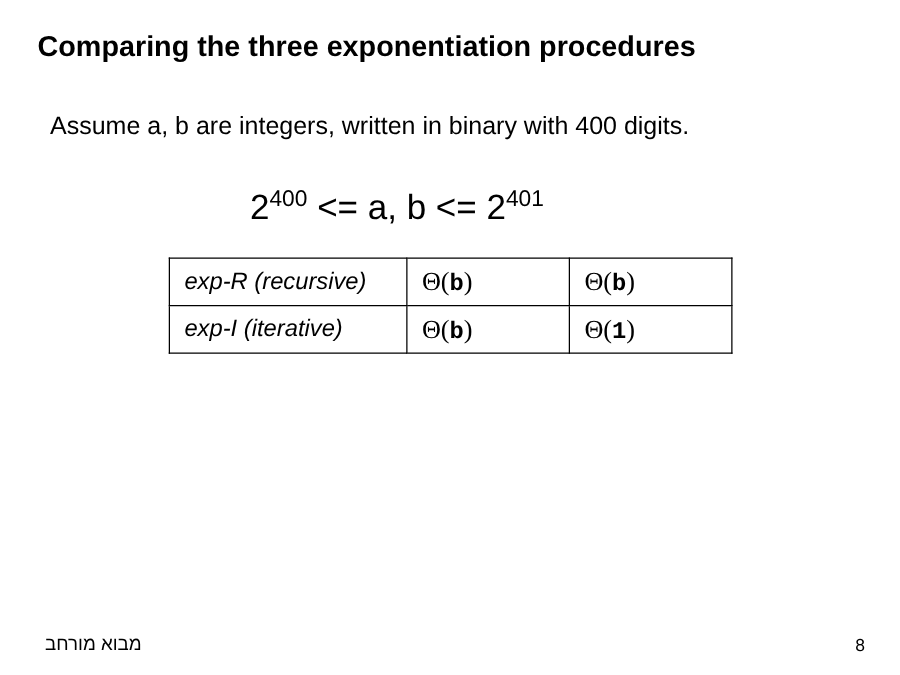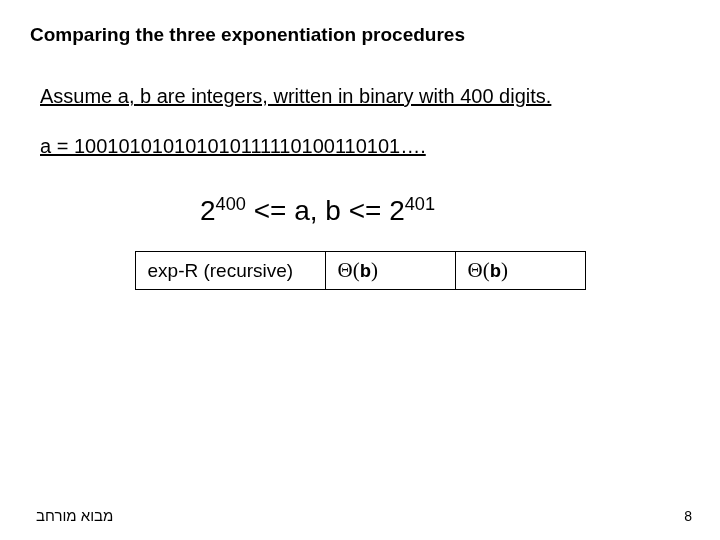--- a/index.html
+++ b/index.html
@@ -6,29 +6,28 @@
   body {
     width: 720px;
     height: 540px;
     background: #fff;
     font-family: Arial, Helvetica, sans-serif;
     color: #000;
     position: relative;
     padding: 24px 30px 0 30px;
   }
   .title {
-    font-size: 19px;
+    font-size: 23px;
     font-weight: bold;
     margin-bottom: 36px;
   }
   .body-text {
     font-size: 20px;
     line-height: 1.4;
     margin-left: 10px;
-    text-decoration: underline;
   }
   .assume { margin-bottom: 22px; }
   .ab-lines { margin-bottom: 34px; }
   .inequality {
     font-size: 28px;
     text-align: left;
     margin: 0 auto 24px auto;
     width: 320px;
   }
   sup { font-size: 0.65em; vertical-align: super; }
@@ -36,21 +35,21 @@
     border-collapse: collapse;
     margin: 0 auto 0 auto;
   }
   td, th {
     border: 1.5px solid #000;
     padding: 6px 12px;
     font-size: 19px;
     text-align: left;
     font-weight: normal;
   }
-  td.first { width: 190px; }
+  td.first { width: 190px; font-style: italic; }
   td.col { width: 130px; }
   .theta { font-family: 'Times New Roman', serif; font-size: 21px; }
   .tt { font-family: 'Courier New', monospace; font-weight: bold; font-size: 19px; }
   .footer-heb {
     position: absolute;
     bottom: 16px;
     left: 0; right: 0;
     text-align: left;
     font-size: 15px;
     font-family: Arial, sans-serif;
@@ -65,31 +64,35 @@
   }
 </style>
 </head>
 <body>
 
 <div class="title">Comparing the three exponentiation procedures</div>
 
 <div class="body-text assume">Assume a, b are integers, written in binary with 400 digits.</div>
 
 <div class="body-text ab-lines">
-  <div>a = 100101010101010111110100110101….</div>
 </div>
 
 <div class="inequality">
   <span>2</span><sup>400</sup><span>  &lt;=   a, b  &lt;=  </span><span>2</span><sup>401</sup>
 </div>
 
 <table>
   <tbody>
   <tr>
     <td class="first">exp-R (recursive)</td>
     <td class="col"><span class="theta">Θ(</span><span class="tt">b</span><span class="theta">)</span></td>
     <td class="col"><span class="theta">Θ(</span><span class="tt">b</span><span class="theta">)</span></td>
   </tr>
+  <tr>
+    <td class="first">exp-I (iterative)</td>
+    <td class="col"><span class="theta">Θ(</span><span class="tt">b</span><span class="theta">)</span></td>
+    <td class="col"><span class="theta">Θ(</span><span class="tt">1</span><span class="theta">)</span></td>
+  </tr>
 </tbody>
   </table>
 
 <div class="footer-heb">מבוא מורחב</div>
 <div class="page-num">8</div>
 
 </body></html>

